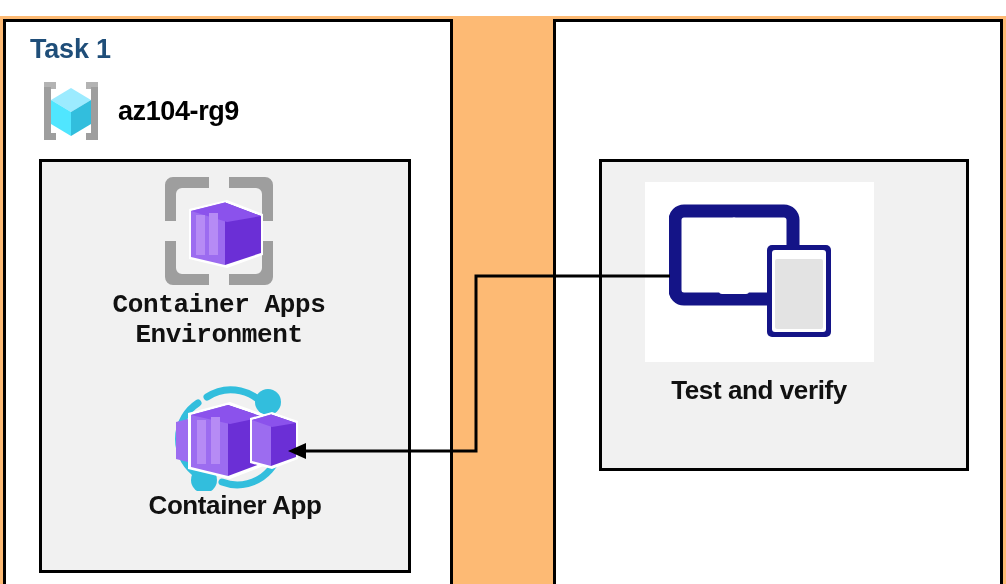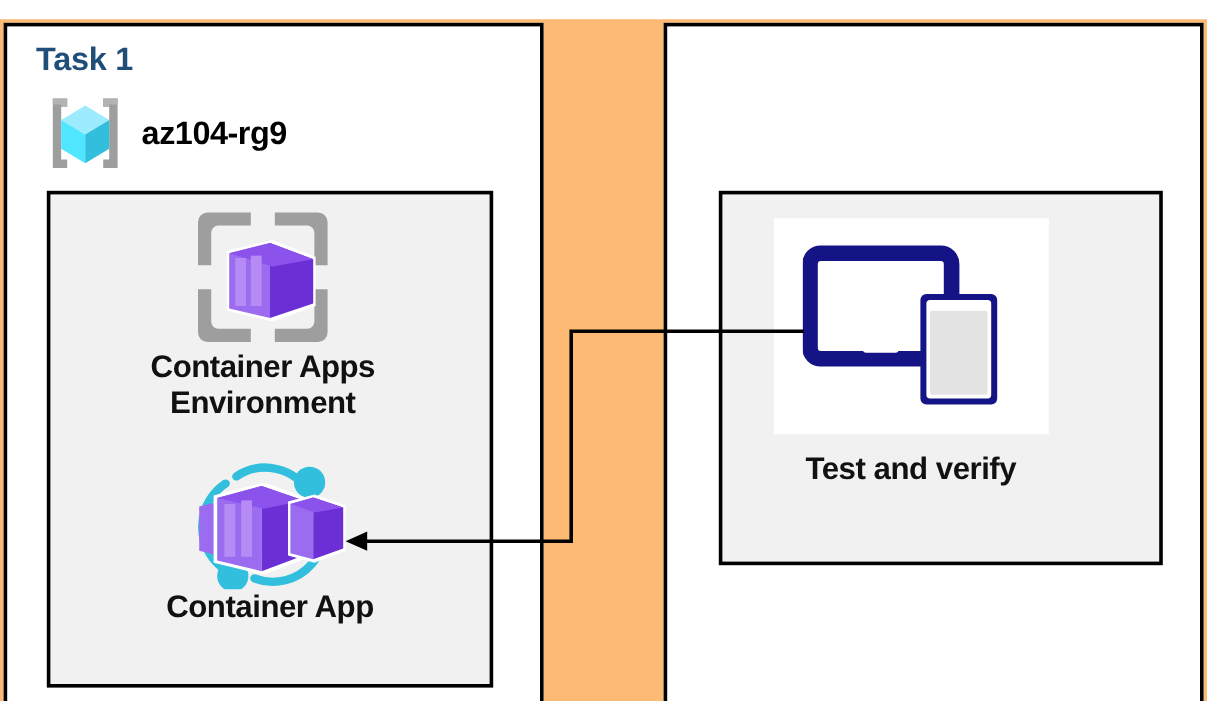--- a/index.html
+++ b/index.html
@@ -77,22 +77,22 @@
   .node-label {
     font-size: 26px;
     font-weight: bold;
     color: #111111;
     text-align: center;
     line-height: 1.15;
     letter-spacing: -0.4px;
     white-space: pre-line;
   }
 
-  #cae-node { left: 39px; top: 155px; width: 360px; }
-  #capp-node { left: 39px; top: 365px; width: 372px; }
+  #cae-node { left: 39px; top: 155px; width: 360px; font-family: Liberation Mono, monospace; }
+  #capp-node { left: 49px; top: 365px; width: 372px; }
   #test-node { left: 599px; top: 166px; width: 320px; }
 
   #test-image-frame {
     width: 229px;
     height: 180px;
     background: #ffffff;
     display: flex;
     align-items: center;
     justify-content: center;
   }

